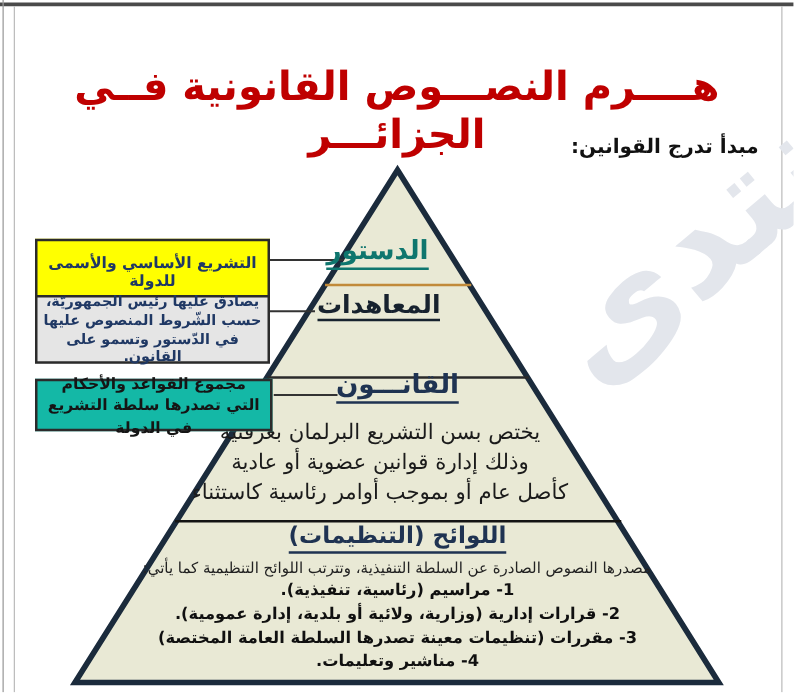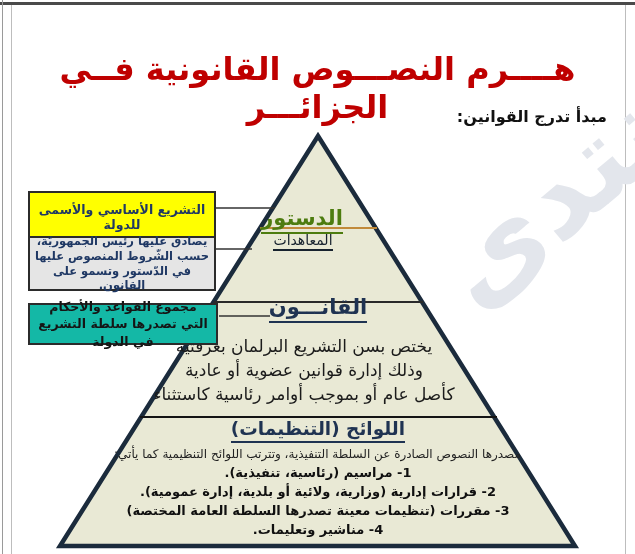--- a/index.html
+++ b/index.html
@@ -35,22 +35,22 @@
     display:flex;align-items:center;justify-content:center;text-align:center;
     font-weight:bold;padding:2px 4px;
   }
   .note-constitution{left:28px;top:191px;width:188px;height:52px;background:#ffff00;border:2px solid #2b2b2b;font-size:12.5px;color:#1f3864;}
   .note-treaties{left:28px;top:236px;width:188px;height:55px;background:#e5e5e5;border:2px solid #2b2b2b;font-size:11.5px;color:#1f3864;line-height:1.3;}
   .note-law{left:28px;top:303px;width:190px;height:42px;background:#14b8a6;border:2px solid #2b2b2b;font-size:12.5px;color:#151515;line-height:1.4;}
 
   
   .lvl{position:absolute;z-index:2;text-align:center;}
   .lvl .u{display:inline-block;border-bottom:2px solid;padding-bottom:2px;}
-  .lvl-constitution{left:232px;top:188px;width:140px;font-size:21px;font-weight:bold;color:#4d7c0f;margin-top:18px;}
-  .lvl-treaties{left:233px;top:233px;width:140px;font-size:14px;font-weight:normal;color:#17222e;line-height:1.0;}
+  .lvl-constitution{left:232px;top:188px;width:140px;font-size:21px;font-weight:bold;color:#0f766e;}
+  .lvl-treaties{left:233px;top:233px;width:140px;font-size:20px;font-weight:bold;color:#17222e;line-height:1.0;}
   .lvl-treaties .u{margin-bottom:6px;}
   .lvl-law{left:243px;top:295px;width:150px;font-size:21px;font-weight:bold;color:#1f3352;}
   .law-desc{left:124px;top:334px;width:360px;font-size:17px;color:#1b1b1b;line-height:24px;font-weight:500;}
   .lvl-regulations{left:228px;top:418px;width:180px;font-size:18.5px;font-weight:bold;color:#1f3352;}
   .reg-intro{left:85px;top:447px;width:465px;font-size:12px;color:#222;}
   .reg-items{left:98px;top:463px;width:440px;font-size:13px;font-weight:bold;color:#101010;line-height:19px;}
   .reg-items div{white-space:nowrap;}
 </style>
 </head>
 <body>

